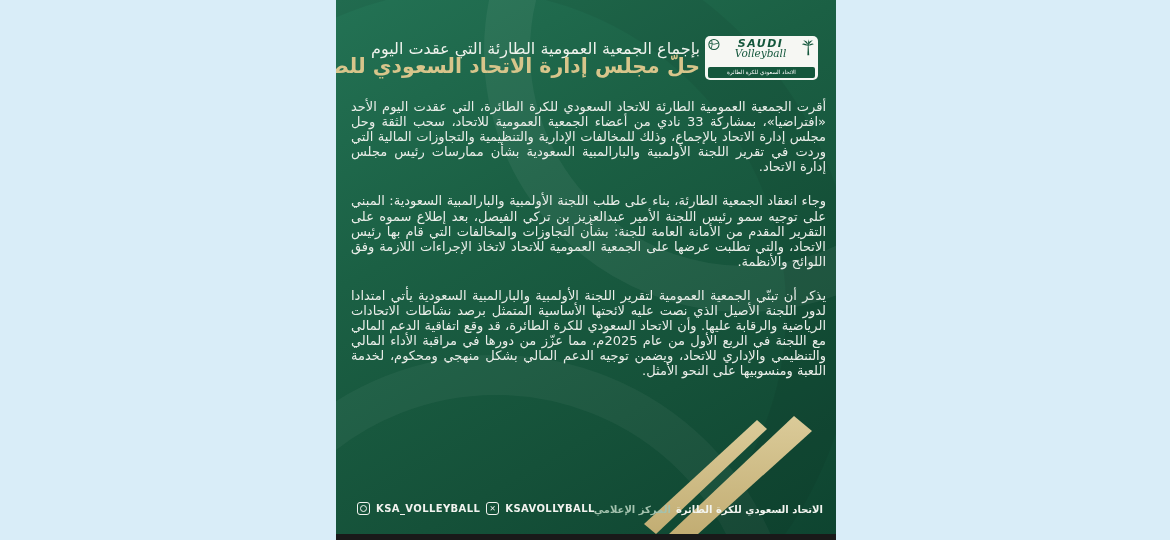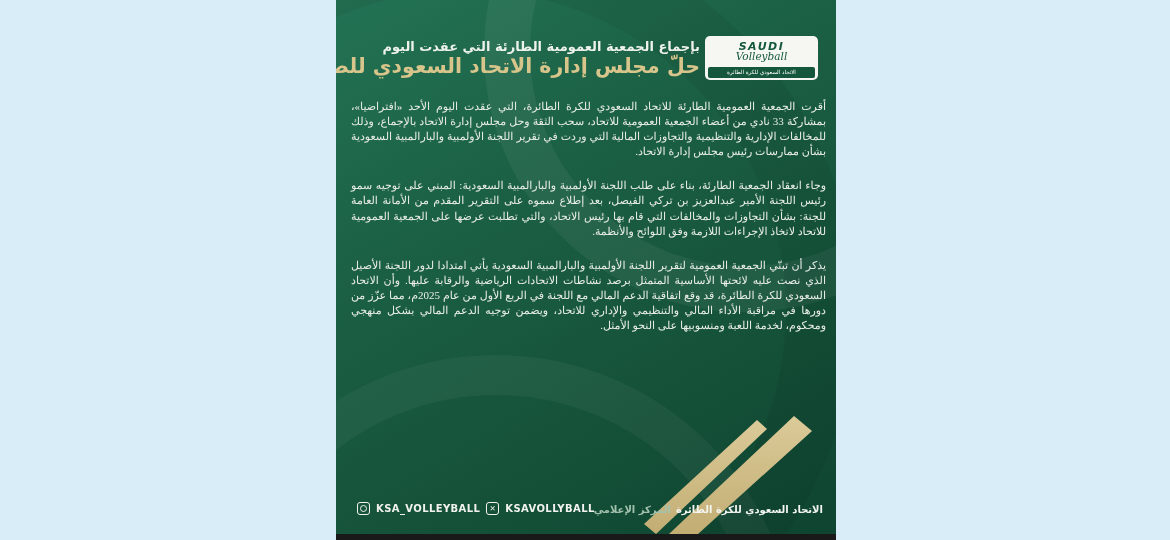--- a/index.html
+++ b/index.html
@@ -12,44 +12,44 @@
     position:absolute;left:336px;top:0;width:500px;height:540px;overflow:hidden;
     background:linear-gradient(150deg,#237254 0%,#1b6044 35%,#155139 70%,#0e4430 100%);
   }
   
   .wm{position:absolute;border-radius:50%;pointer-events:none;}
   .wm1{width:430px;height:430px;right:-170px;top:-210px;border:46px solid rgba(255,255,255,0.055);}
   .wm2{width:520px;height:520px;left:-140px;top:355px;border:40px solid rgba(255,255,255,0.045);}
   .wm3{width:640px;height:640px;left:-260px;top:-80px;border:70px solid rgba(0,0,0,0.055);}
   .kicker{
     position:absolute;top:39px;right:136px;direction:rtl;
-    color:#eef2ec;font-size:13px;font-weight:bold;white-space:nowrap;
+    color:#eef2ec;font-size:16px;font-weight:normal;white-space:nowrap;
   }
   .title{
     position:absolute;top:54px;right:136px;direction:rtl;
     color:#d8c58b;font-size:20.5px;font-weight:bold;white-space:nowrap;
   }
   
   .logo{
     position:absolute;top:36px;right:18px;width:113px;height:44px;
     background:#f6f7f3;border-radius:5px;box-sizing:border-box;padding:2px 3px;
     display:flex;flex-direction:column;justify-content:space-between;
   }
-  .logo-top{height:26px;display:flex;align-items:center;justify-content:center;gap:15px;flex-direction:column;}
+  .logo-top{height:26px;display:flex;align-items:flex-start;justify-content:center;gap:15px;}
   .brand{text-align:center;}
   .brand-saudi{display:block;font-size:11px;font-weight:bold;font-style:italic;color:#14573c;letter-spacing:1.5px;line-height:11px;}
   .brand-script{display:block;font-family:"DejaVu Serif",serif;font-style:italic;font-size:10.5px;color:#14573c;line-height:10px;margin-top:-1px;}
   .logo-bar{
     height:11px;background:#14573c;border-radius:2px;color:#ffffff;
     font-size:5.5px;line-height:11px;text-align:center;direction:rtl;overflow:hidden;
   }
   
   .article{
     position:absolute;top:99px;right:10px;left:15px;direction:rtl;
-    text-align:justify;color:#e9ede8;font-size:11px;line-height:15.1px;font-family:Liberation Serif, serif;
+    text-align:justify;color:#e9ede8;font-size:13px;line-height:15.1px;
   }
   .article p{margin:0 0 19px 0;}
   .article p:last-child{margin-bottom:16px;}
   
   .ribbons{position:absolute;right:22px;bottom:6px;width:170px;height:120px;}
   
   .social{
     position:absolute;left:21px;bottom:25px;display:flex;align-items:center;gap:6px;
     color:#f2f3ef;font-size:10px;font-weight:bold;letter-spacing:0.4px;white-space:nowrap;
   }

